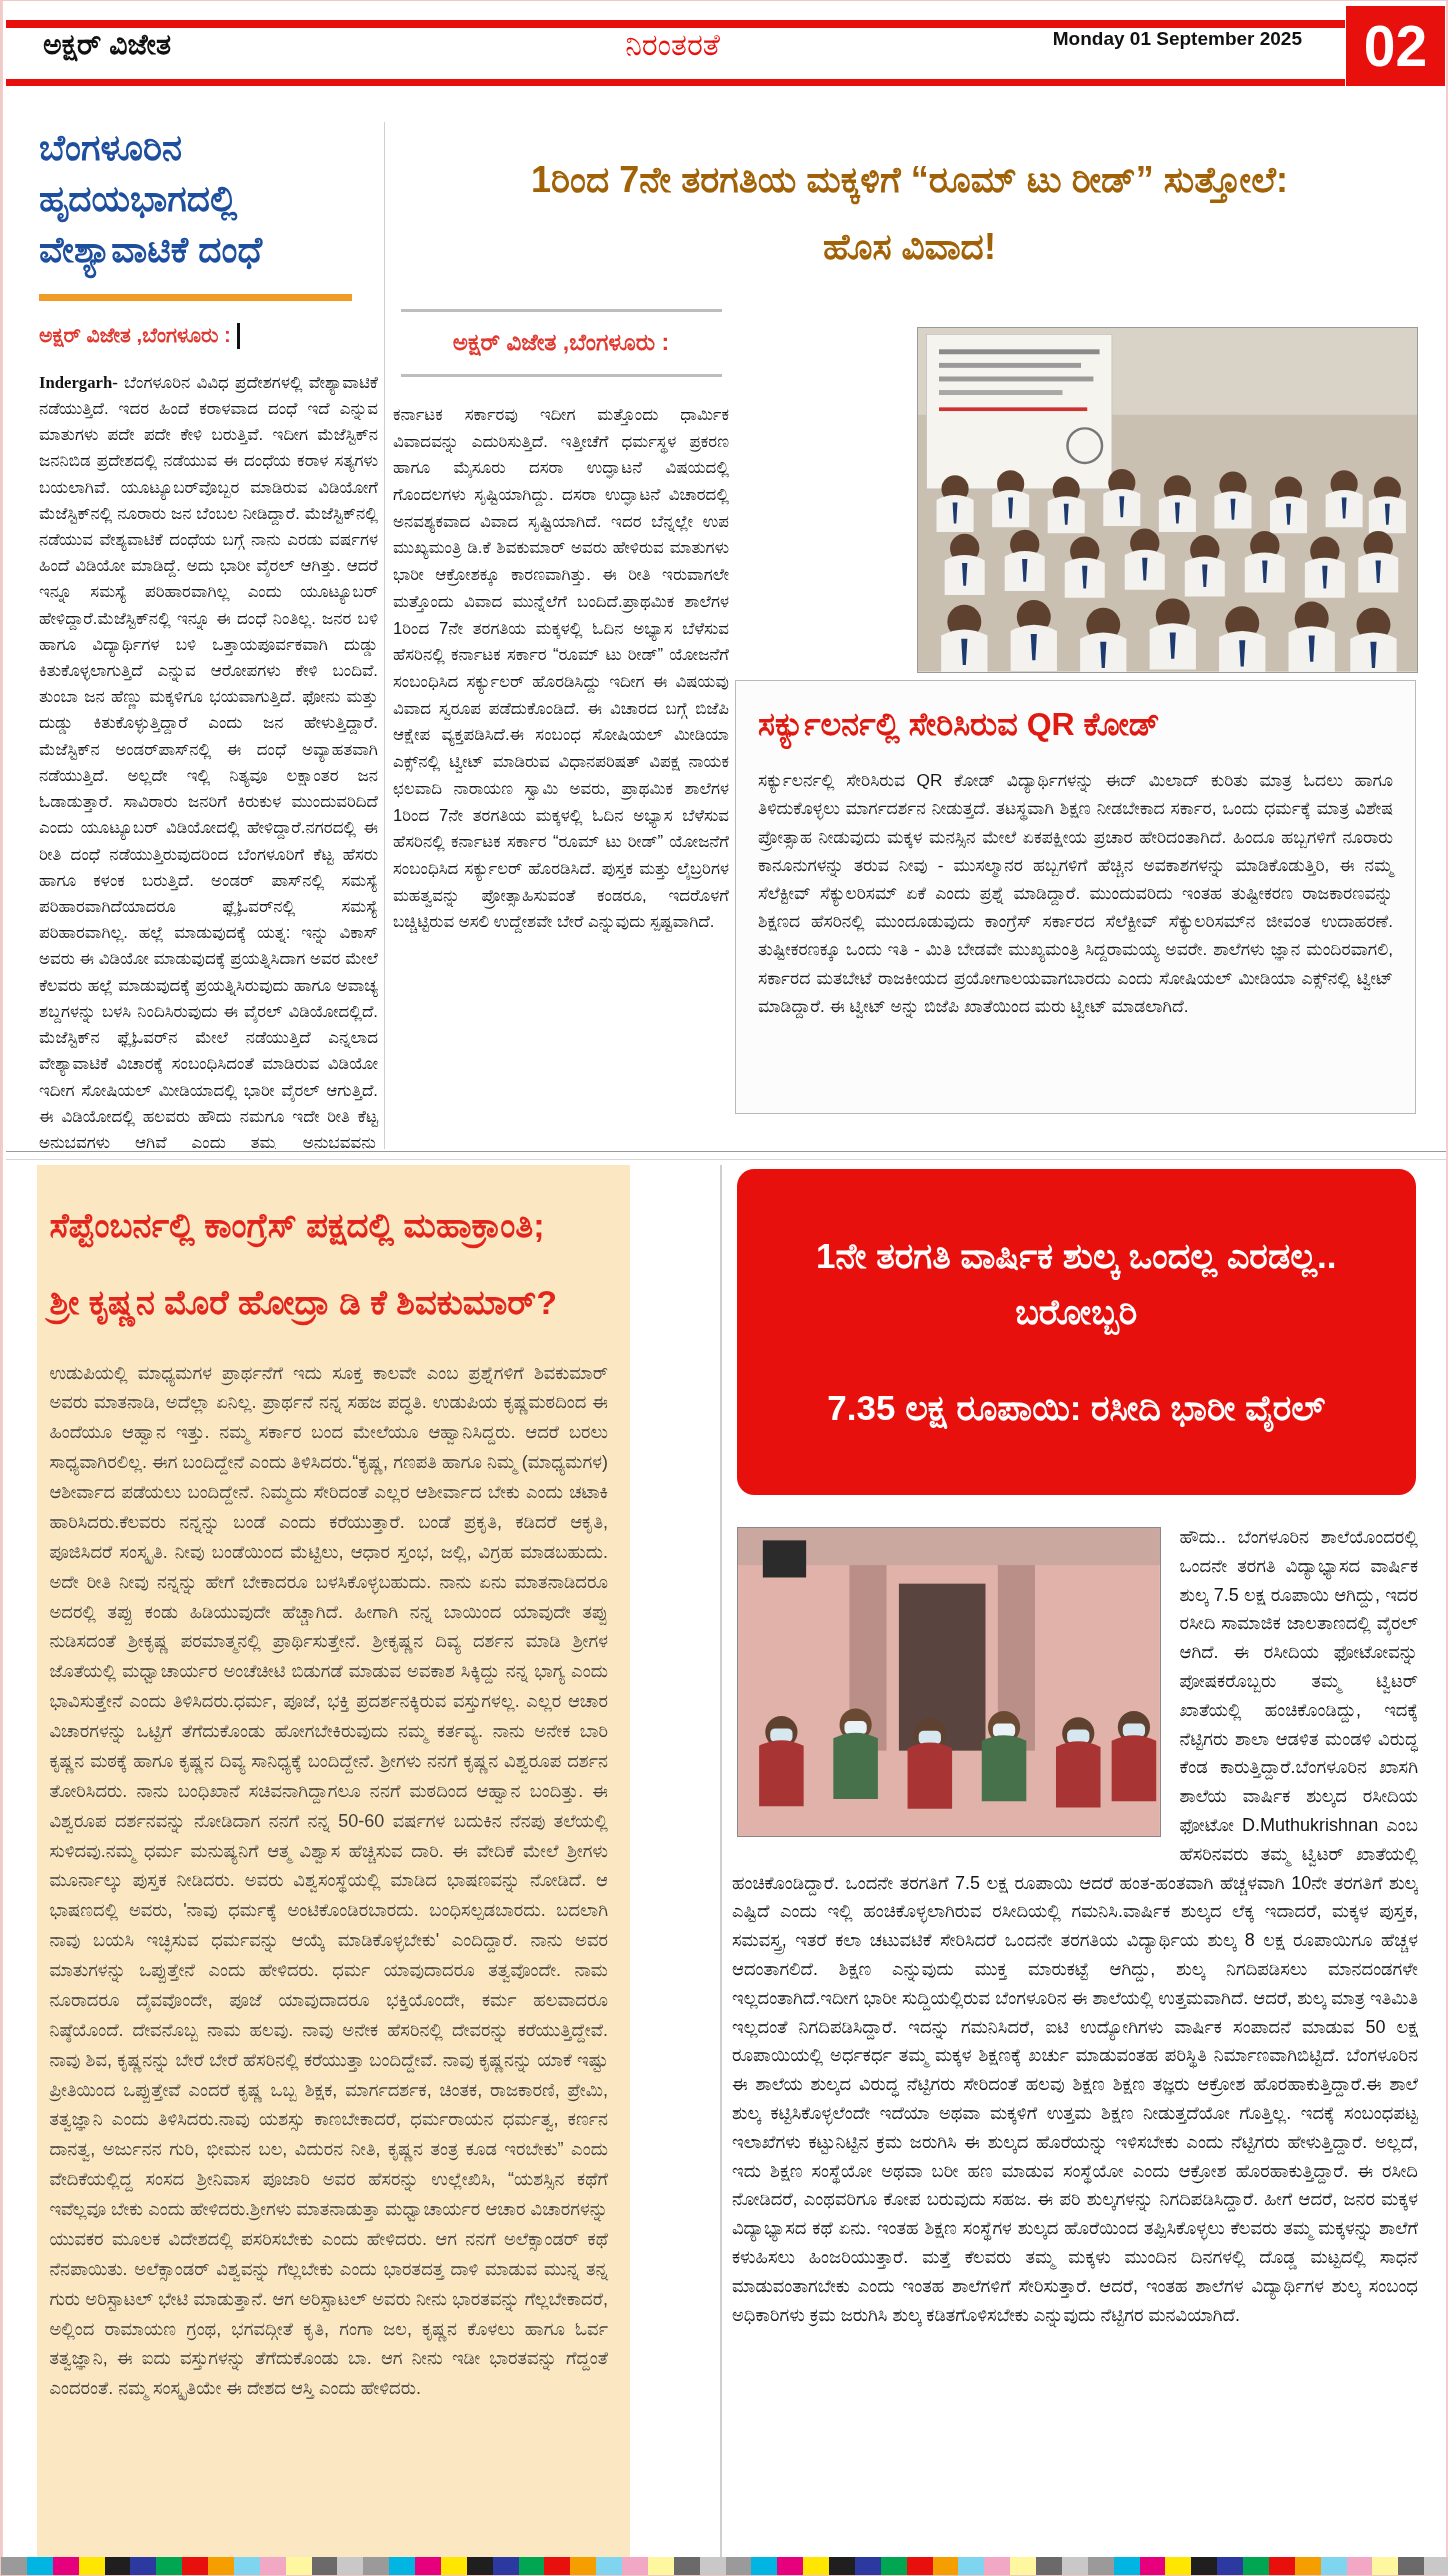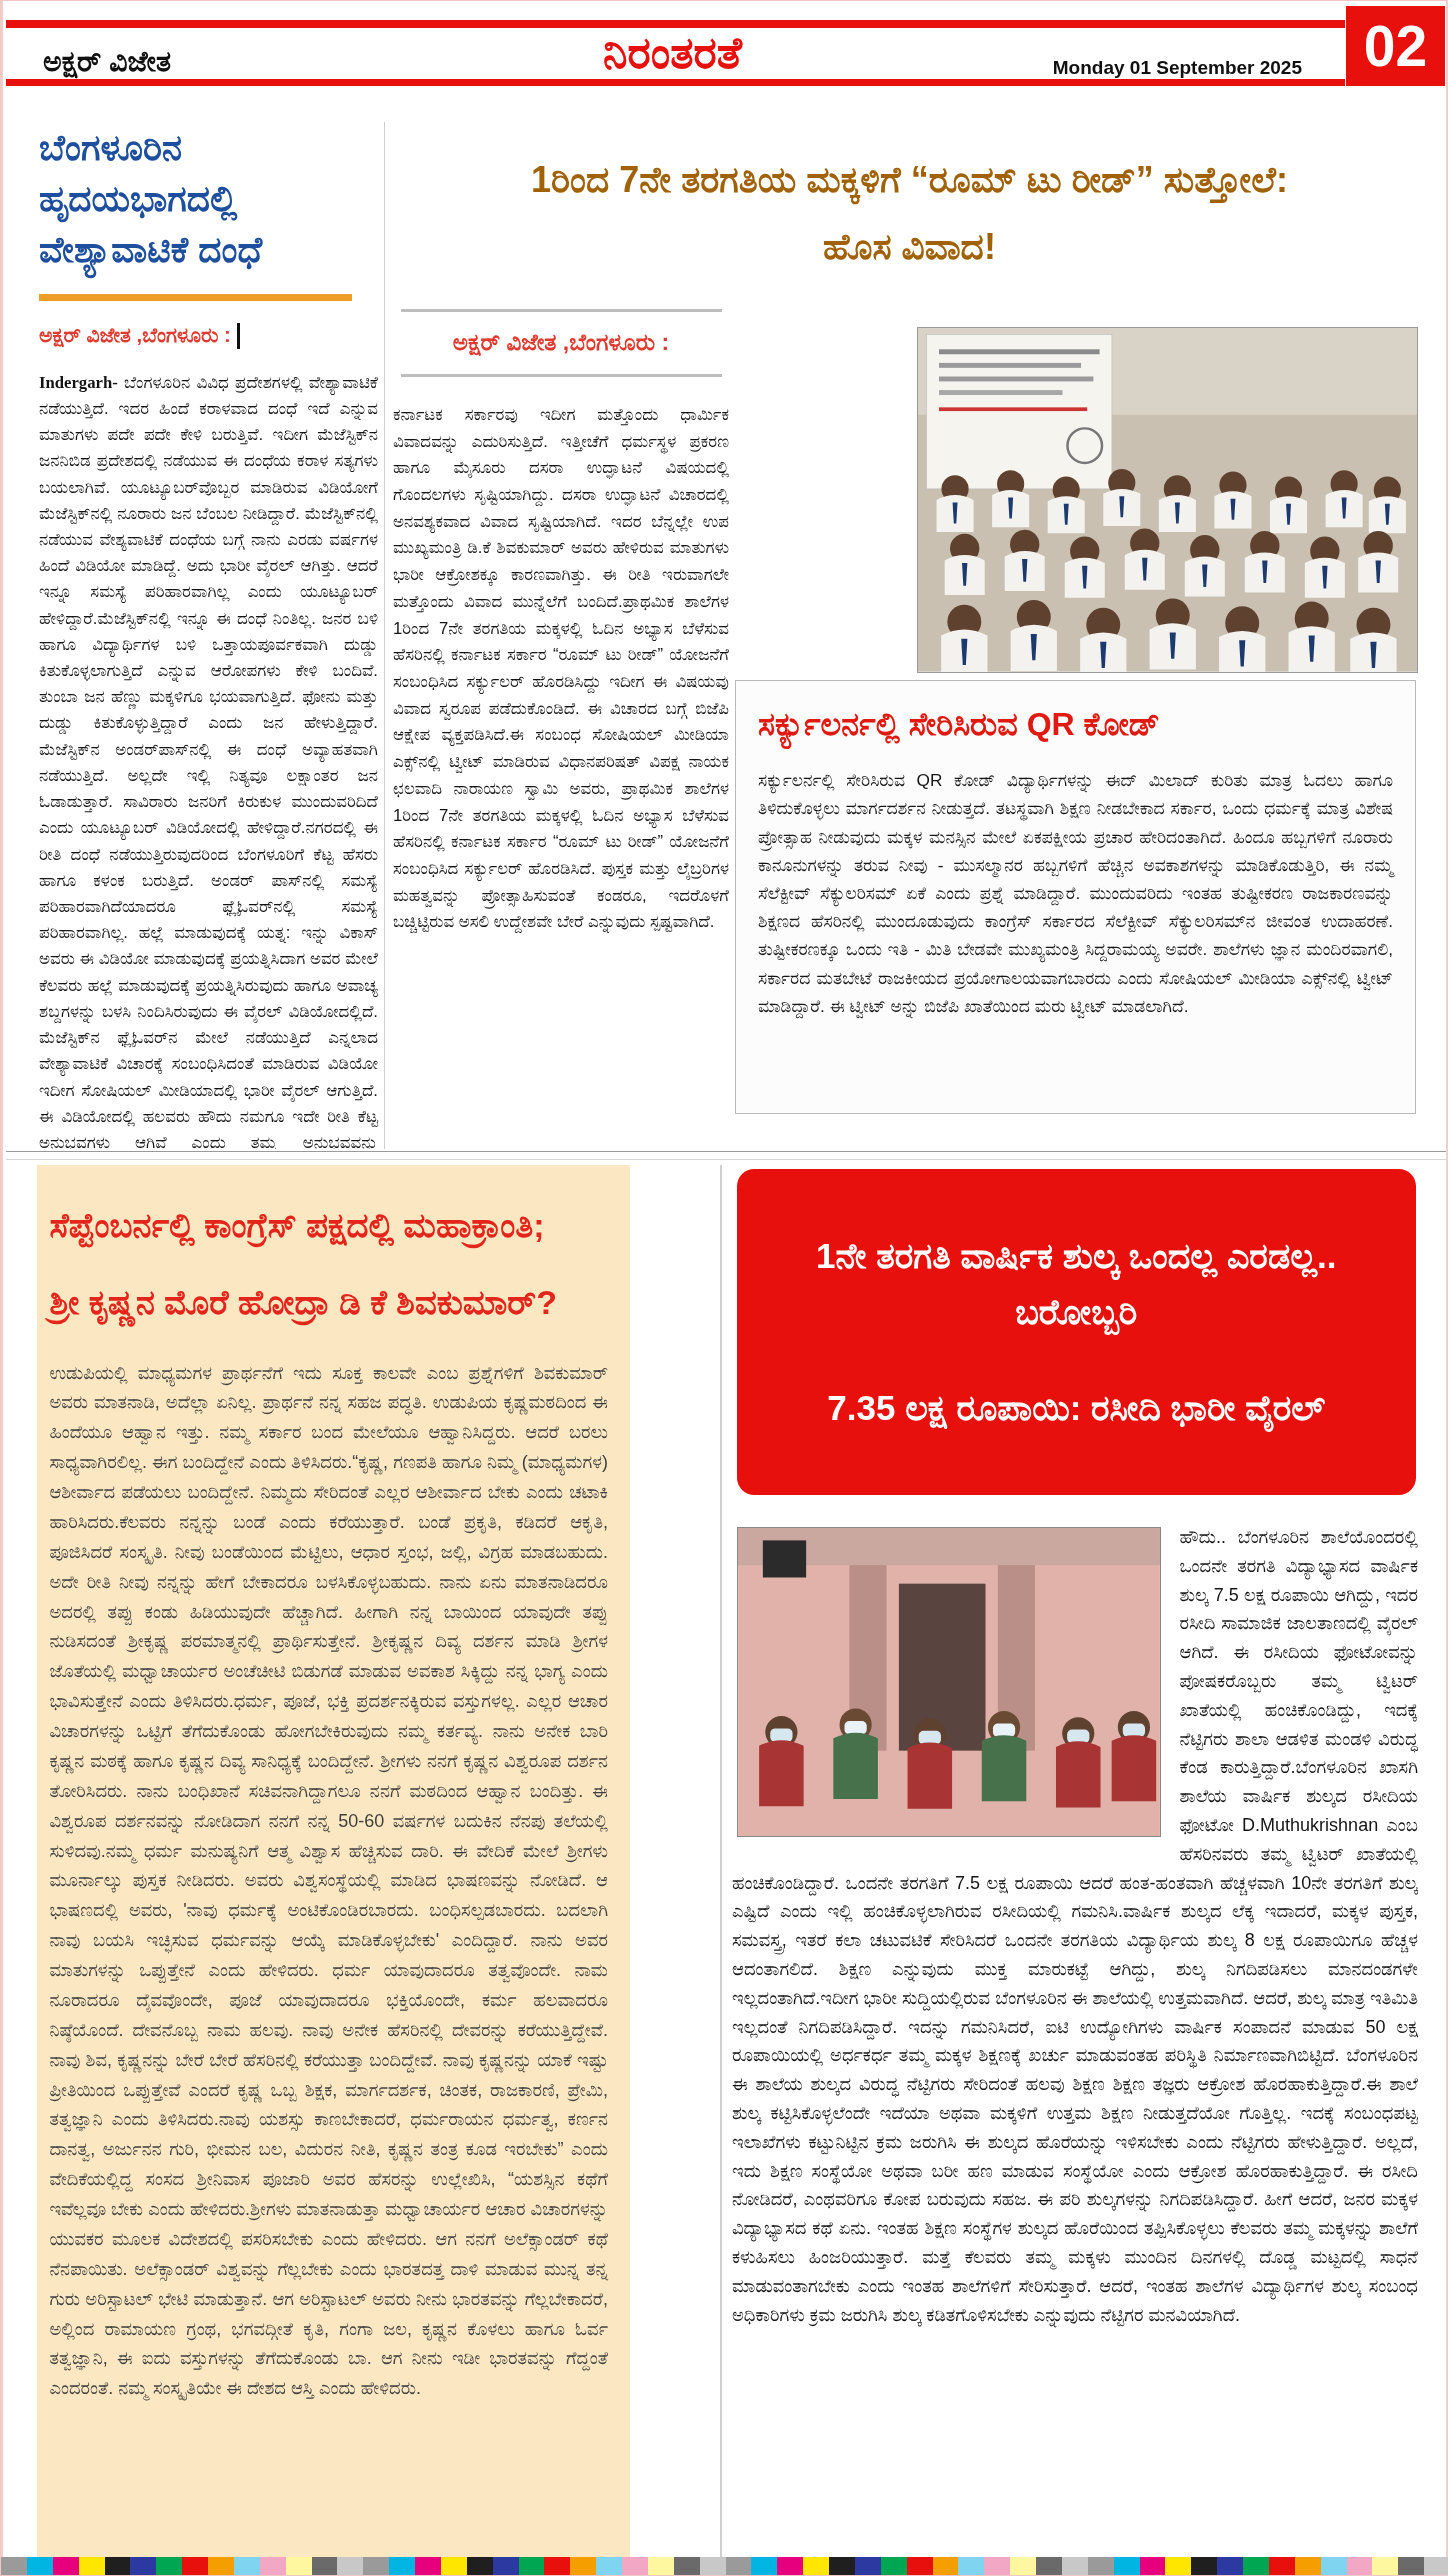--- a/index.html
+++ b/index.html
@@ -4,23 +4,23 @@
 <style>
   html,body{margin:0;padding:0;background:#fff;}
   .page{position:relative;width:1449px;height:2576px;background:#ffffff;
         font-family:"Liberation Sans","DejaVu Sans",sans-serif;overflow:hidden;
         border:0.6px solid #f0c9c6;box-sizing:border-box;}
   .page-side-line{position:absolute;top:0;bottom:0;width:1.9px;background:#f3cdca;}
   
   .hdr-rule-top{position:absolute;left:5px;top:18.5px;width:1339px;height:8px;background:#e8100c;}
   .hdr-rule-bot{position:absolute;left:5px;top:78px;width:1339px;height:6.8px;background:#e8100c;}
   .hdr-band{position:absolute;left:5px;top:26.6px;width:1339px;height:51px;background:#fff;
-            display:flex;align-items:flex-end;}
+            display:flex;align-items:flex-start;}
   .masthead-left{margin-left:37px;font-size:28.4px;font-weight:bold;color:#111;width:346px;}
-  .masthead-center{flex:1;text-align:center;font-size:44px;font-weight:bold;color:#e8100c;}
+  .masthead-center{flex:1;text-align:center;font-size:30px;font-weight:normal;color:#e8100c;}
   .hdr-date{width:346px;text-align:right;margin-right:43px;font-size:19px;font-weight:bold;color:#111;}
   .page-no-box{position:absolute;left:1345px;top:5px;width:99px;height:80px;background:#e8100c;
                color:#fff;font-size:57px;font-weight:bold;display:flex;align-items:center;justify-content:center;}
   
   .col-left{position:absolute;left:38px;top:121px;width:346px;height:1027px;
             border-right:1.2px solid #cfcfcf;padding-right:0;box-sizing:border-box;overflow:hidden;}
   .a1-headline{width:321px;font-size:36px;font-weight:bold;color:#1d4f9e;line-height:1.42;}
   .a1-rule{width:313px;height:6.8px;background:#f09d28;margin-top:18.5px;}
   .a1-byline{margin-top:22px;font-size:20.4px;font-weight:bold;color:#e03a30;display:flex;align-items:center;gap:6.2px;}
   .caret{display:inline-block;width:3.1px;height:26px;background:#111;}

